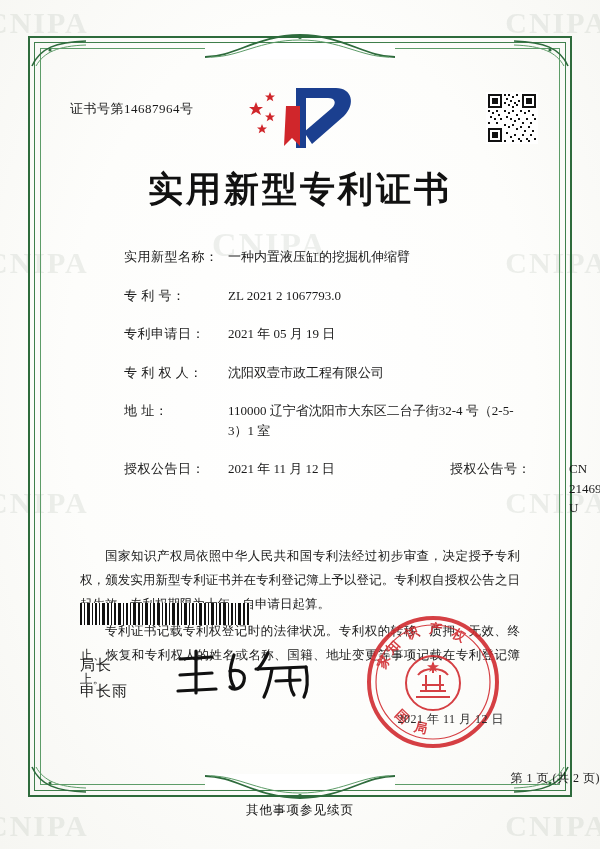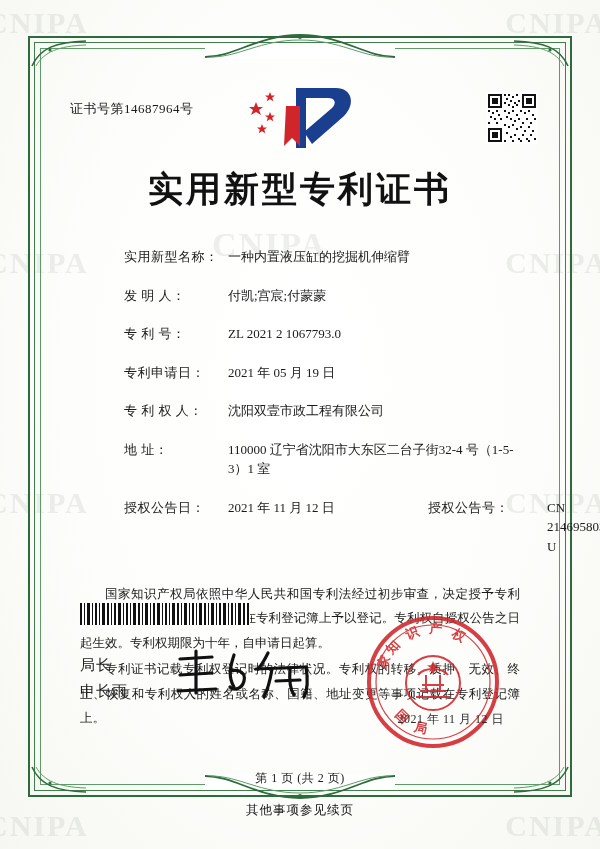--- a/index.html
+++ b/index.html
@@ -170,20 +170,21 @@
     flex: 1 1 auto;
     word-break: break-all;
   }
   .frow.two .fval {
     flex: 0 0 200px;
   }
   .flabel2 {
     flex: 0 0 100px;
     letter-spacing: 0.5px;
     white-space: nowrap;
+    margin-left: 22px;
   }
   .fval2 {
     flex: 1 1 auto;
     margin-left: 19px;
   }
 
   .paragraphs {
     margin-top: 26px;
     padding: 0 24px;
     font-family: "Liberation Serif", "DejaVu Serif", serif;
@@ -244,21 +245,21 @@
     font-size: 12px;
     color: #2b2b2b;
     letter-spacing: 0.5px;
   }
 
   .page-num {
     position: absolute;
     left: 0;
     right: 0;
     bottom: 62px;
-    text-align: center;
+    text-align: right;
     font-family: "Liberation Serif", "DejaVu Serif", serif;
     font-size: 12px;
     letter-spacing: 0.5px;
   }
   .footer-note {
     position: absolute;
     left: 0;
     right: 0;
     bottom: 30px;
     text-align: center;
@@ -433,43 +434,39 @@
 
     <div class="doc-title">实用新型专利证书</div>
 
     <div class="fields">
 
       <div class="frow">
         <div class="flabel">实用新型名称：</div>
         <div class="fval">一种内置液压缸的挖掘机伸缩臂</div>
       </div>
 
-      <div class="frow">
-        <div class="flabel">发 明 人：</div>
-        <div class="fval">付凯;宫宸;付蒙蒙</div>
-      </div>
 
       <div class="frow">
         <div class="flabel">专 利 号：</div>
         <div class="fval">ZL 2021 2 1067793.0</div>
       </div>
 
       <div class="frow">
         <div class="flabel">专利申请日：</div>
         <div class="fval">2021 年 05 月 19 日</div>
       </div>
 
       <div class="frow">
         <div class="flabel">专 利 权 人：</div>
         <div class="fval">沈阳双壹市政工程有限公司</div>
       </div>
 
       <div class="frow">
         <div class="flabel">地      址：</div>
-        <div class="fval">110000 辽宁省沈阳市大东区二台子街32-4 号（1-5-3）1 室</div>
+        <div class="fval">110000 辽宁省沈阳市大东区二台子街32-4 号（2-5-3）1 室</div>
       </div>
 
       <div class="frow two">
         <div class="flabel">授权公告日：</div>
         <div class="fval">2021 年 11 月 12 日</div>
         <div class="flabel2">授权公告号：</div>
         <div class="fval2">CN 214695803 U</div>
       </div>
 
     </div>

